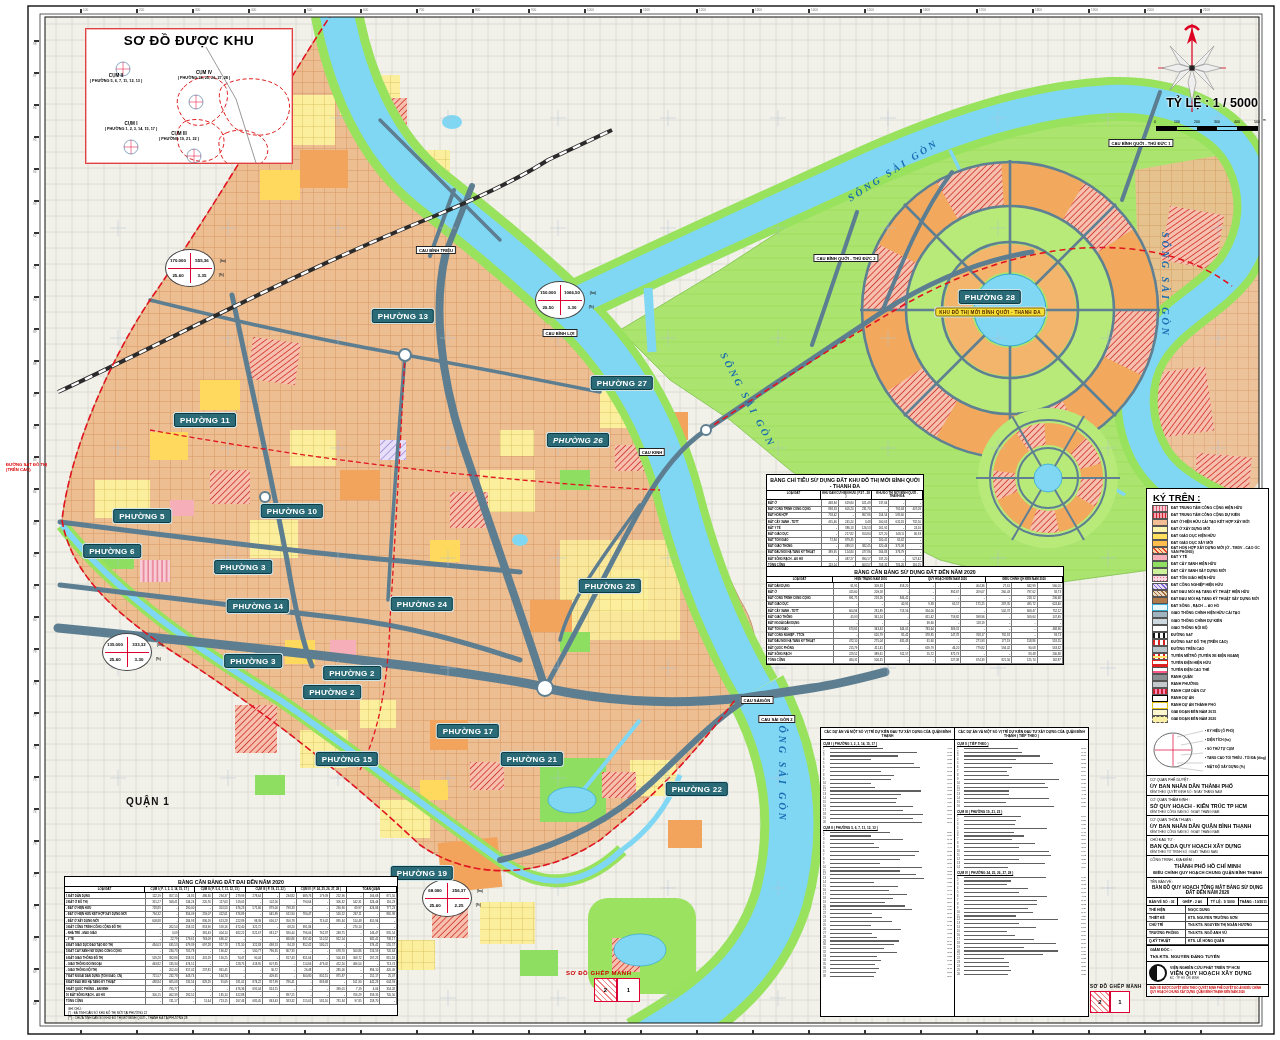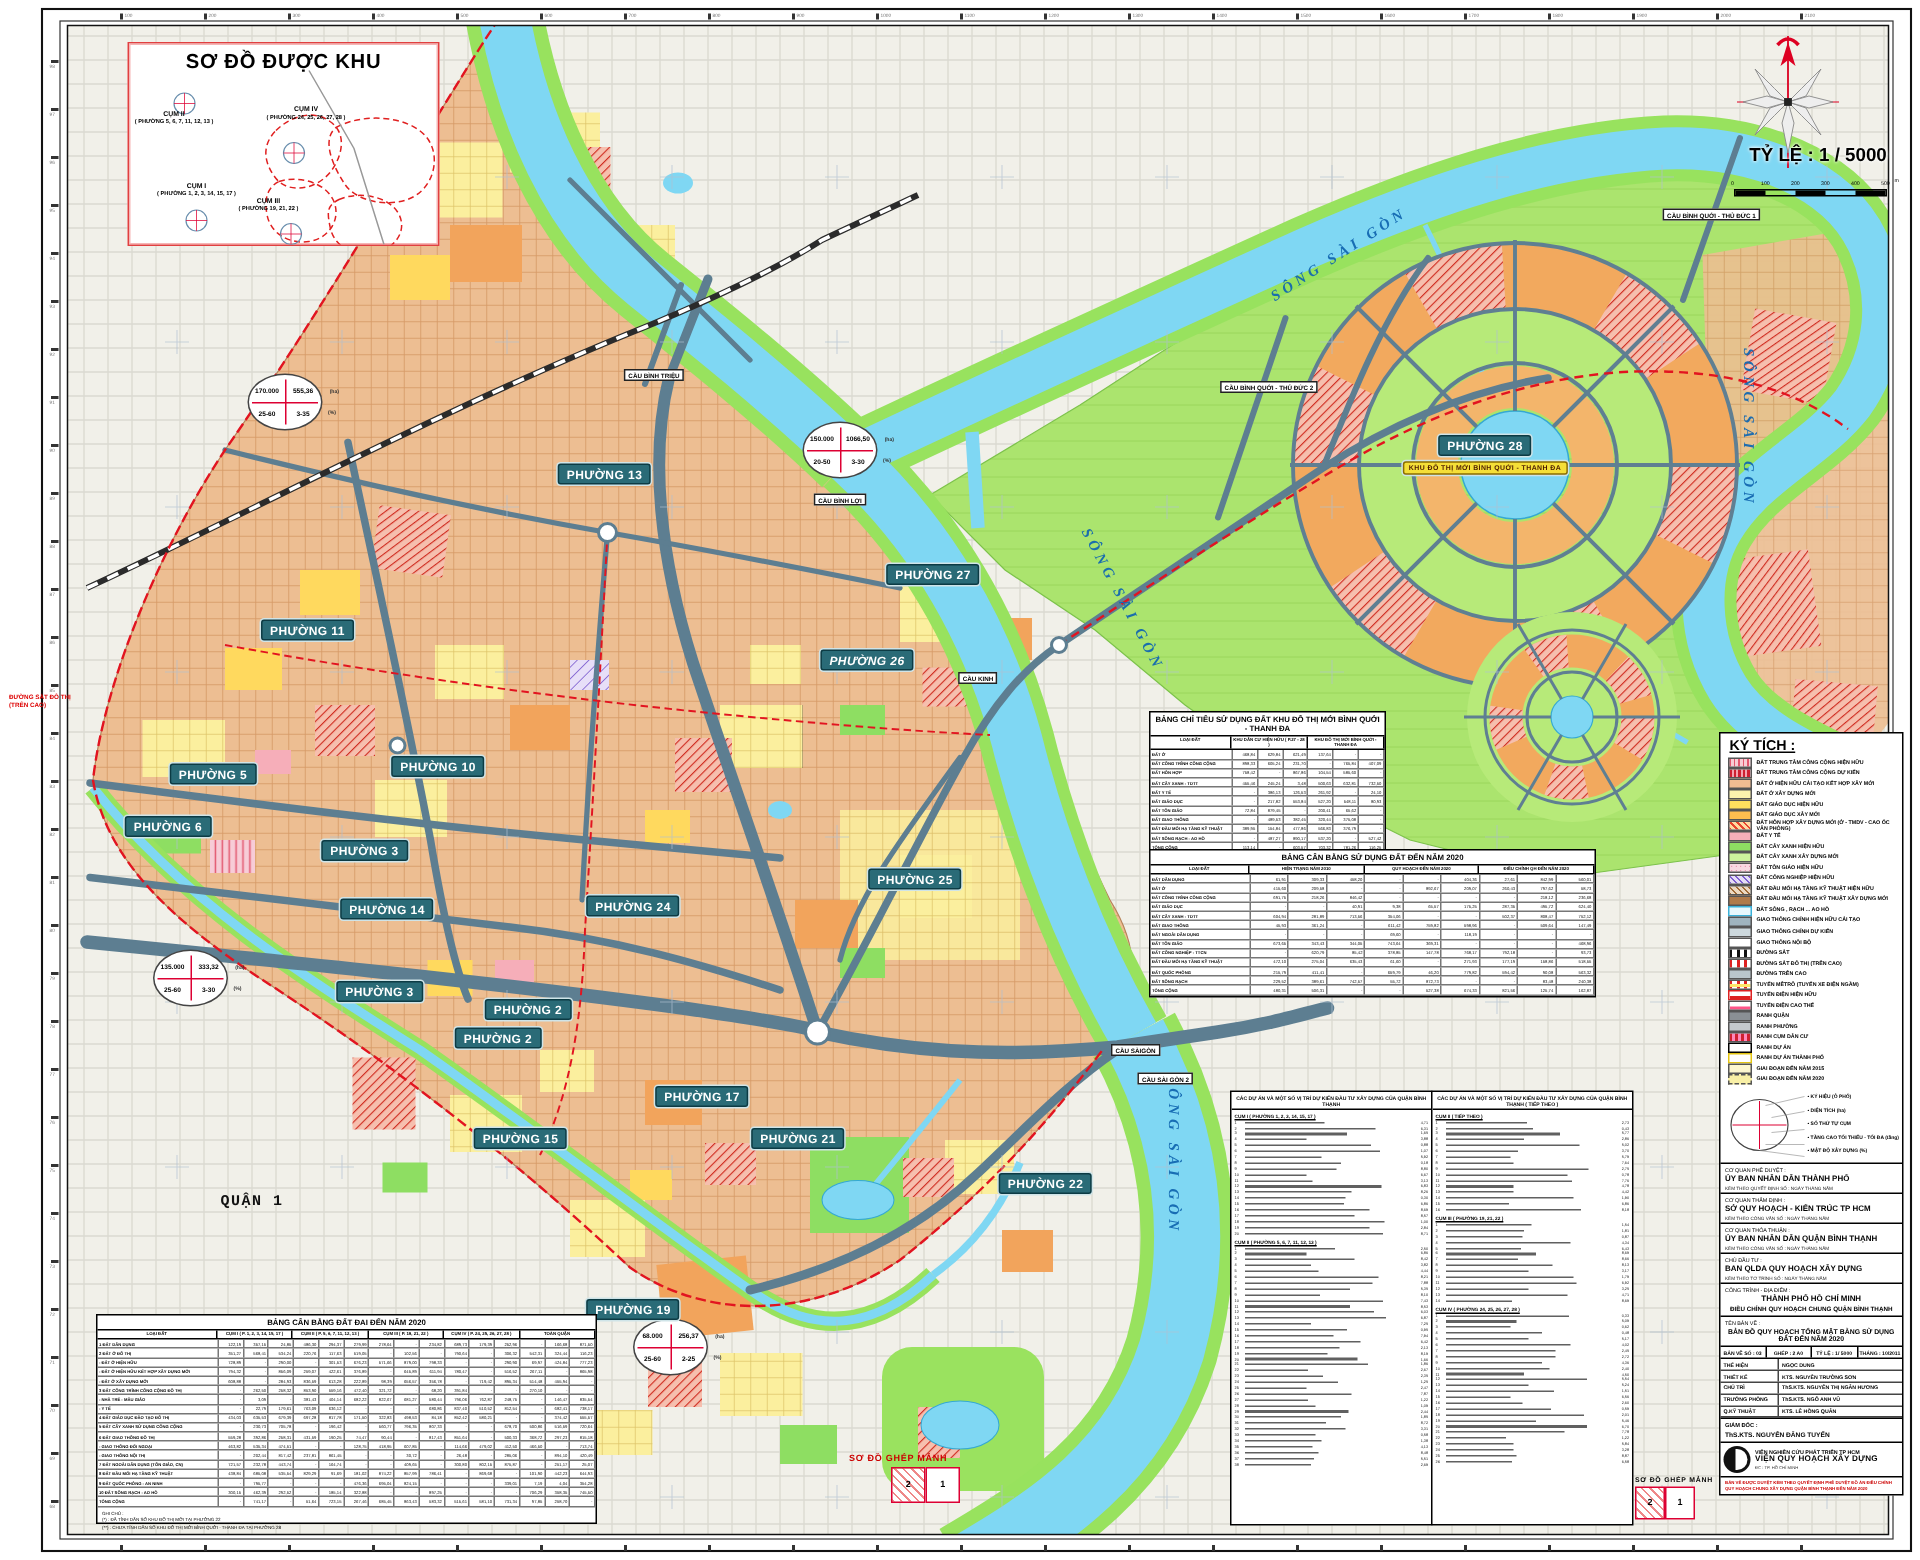--- a/index.html
+++ b/index.html
@@ -570,21 +570,21 @@
       <div class="abs ward" style="left: 990px; top: 297px;">PHƯỜNG 28</div>
       <div class="abs ward sub" style="left: 990px; top: 312px;">KHU ĐÔ THỊ MỚI BÌNH QUỚI - THANH ĐA</div>
       <div class="abs ward" style="left: 253px; top: 661px;">PHƯỜNG 3</div>
       <div class="abs ward" style="left: 352px; top: 673px;">PHƯỜNG 2</div>
       <div class="abs ward" style="left: 332px; top: 692px;">PHƯỜNG 2</div>
       <div class="abs ward" style="left: 468px; top: 731px;">PHƯỜNG 17</div>
       <div class="abs ward" style="left: 347px; top: 759px;">PHƯỜNG 15</div>
       <div class="abs ward" style="left: 532px; top: 759px;">PHƯỜNG 21</div>
       <div class="abs ward" style="left: 697px; top: 789px;">PHƯỜNG 22</div>
       <div class="abs ward" style="left: 422px; top: 873px;">PHƯỜNG 19</div>
-      <div class="abs ward plain" style="left: 168px; top: 801px; font-family: Liberation Mono, monospace;">QUẬN 1</div>
+      <div class="abs ward plain" style="left: 148px; top: 801px;">QUẬN 1</div>
     </div>
   <div id="rivers">
 
   <div class="abs rlabel" style="left: 893px; top: 170px; transform: translate(-50%, -50%) rotate(-33deg);">SÔNG SÀI GÒN</div>
       <div class="abs rlabel" style="left: 1165px; top: 285px; transform: translate(-50%, -50%) rotate(90deg);">SÔNG SÀI GÒN</div>
       <div class="abs rlabel" style="left: 748px; top: 400px; transform: translate(-50%, -50%) rotate(62deg);">SÔNG SÀI GÒN</div>
       <div class="abs rlabel" style="left: 782px; top: 770px; transform: translate(-50%, -50%) rotate(90deg);">SÔNG SÀI GÒN</div>
     </div>
   <div id="bridges">
 
@@ -1845,21 +1845,21 @@
         </div>
         <div class="prow">
           <span class="no">26</span>
           <span class="bar" style="width: 44.225px;"></span>
           <span class="val">6,58</span>
         </div>
       </div>
   </div>
 
   <div class="abs rcol">
-    <h4>KÝ TÍCH :</h4>
+    <h4>KÝ TRÊN :</h4>
     <div id="legend-items">
 
         <div class="lg-item">
           <i class="lg-sw sw-hp"></i>
           <span>ĐẤT TRUNG TÂM CÔNG CỘNG HIỆN HỮU</span>
         </div>
 
         <div class="lg-item">
           <i class="lg-sw sw-hr"></i>
           <span>ĐẤT TRUNG TÂM CÔNG CỘNG DỰ KIẾN</span>

